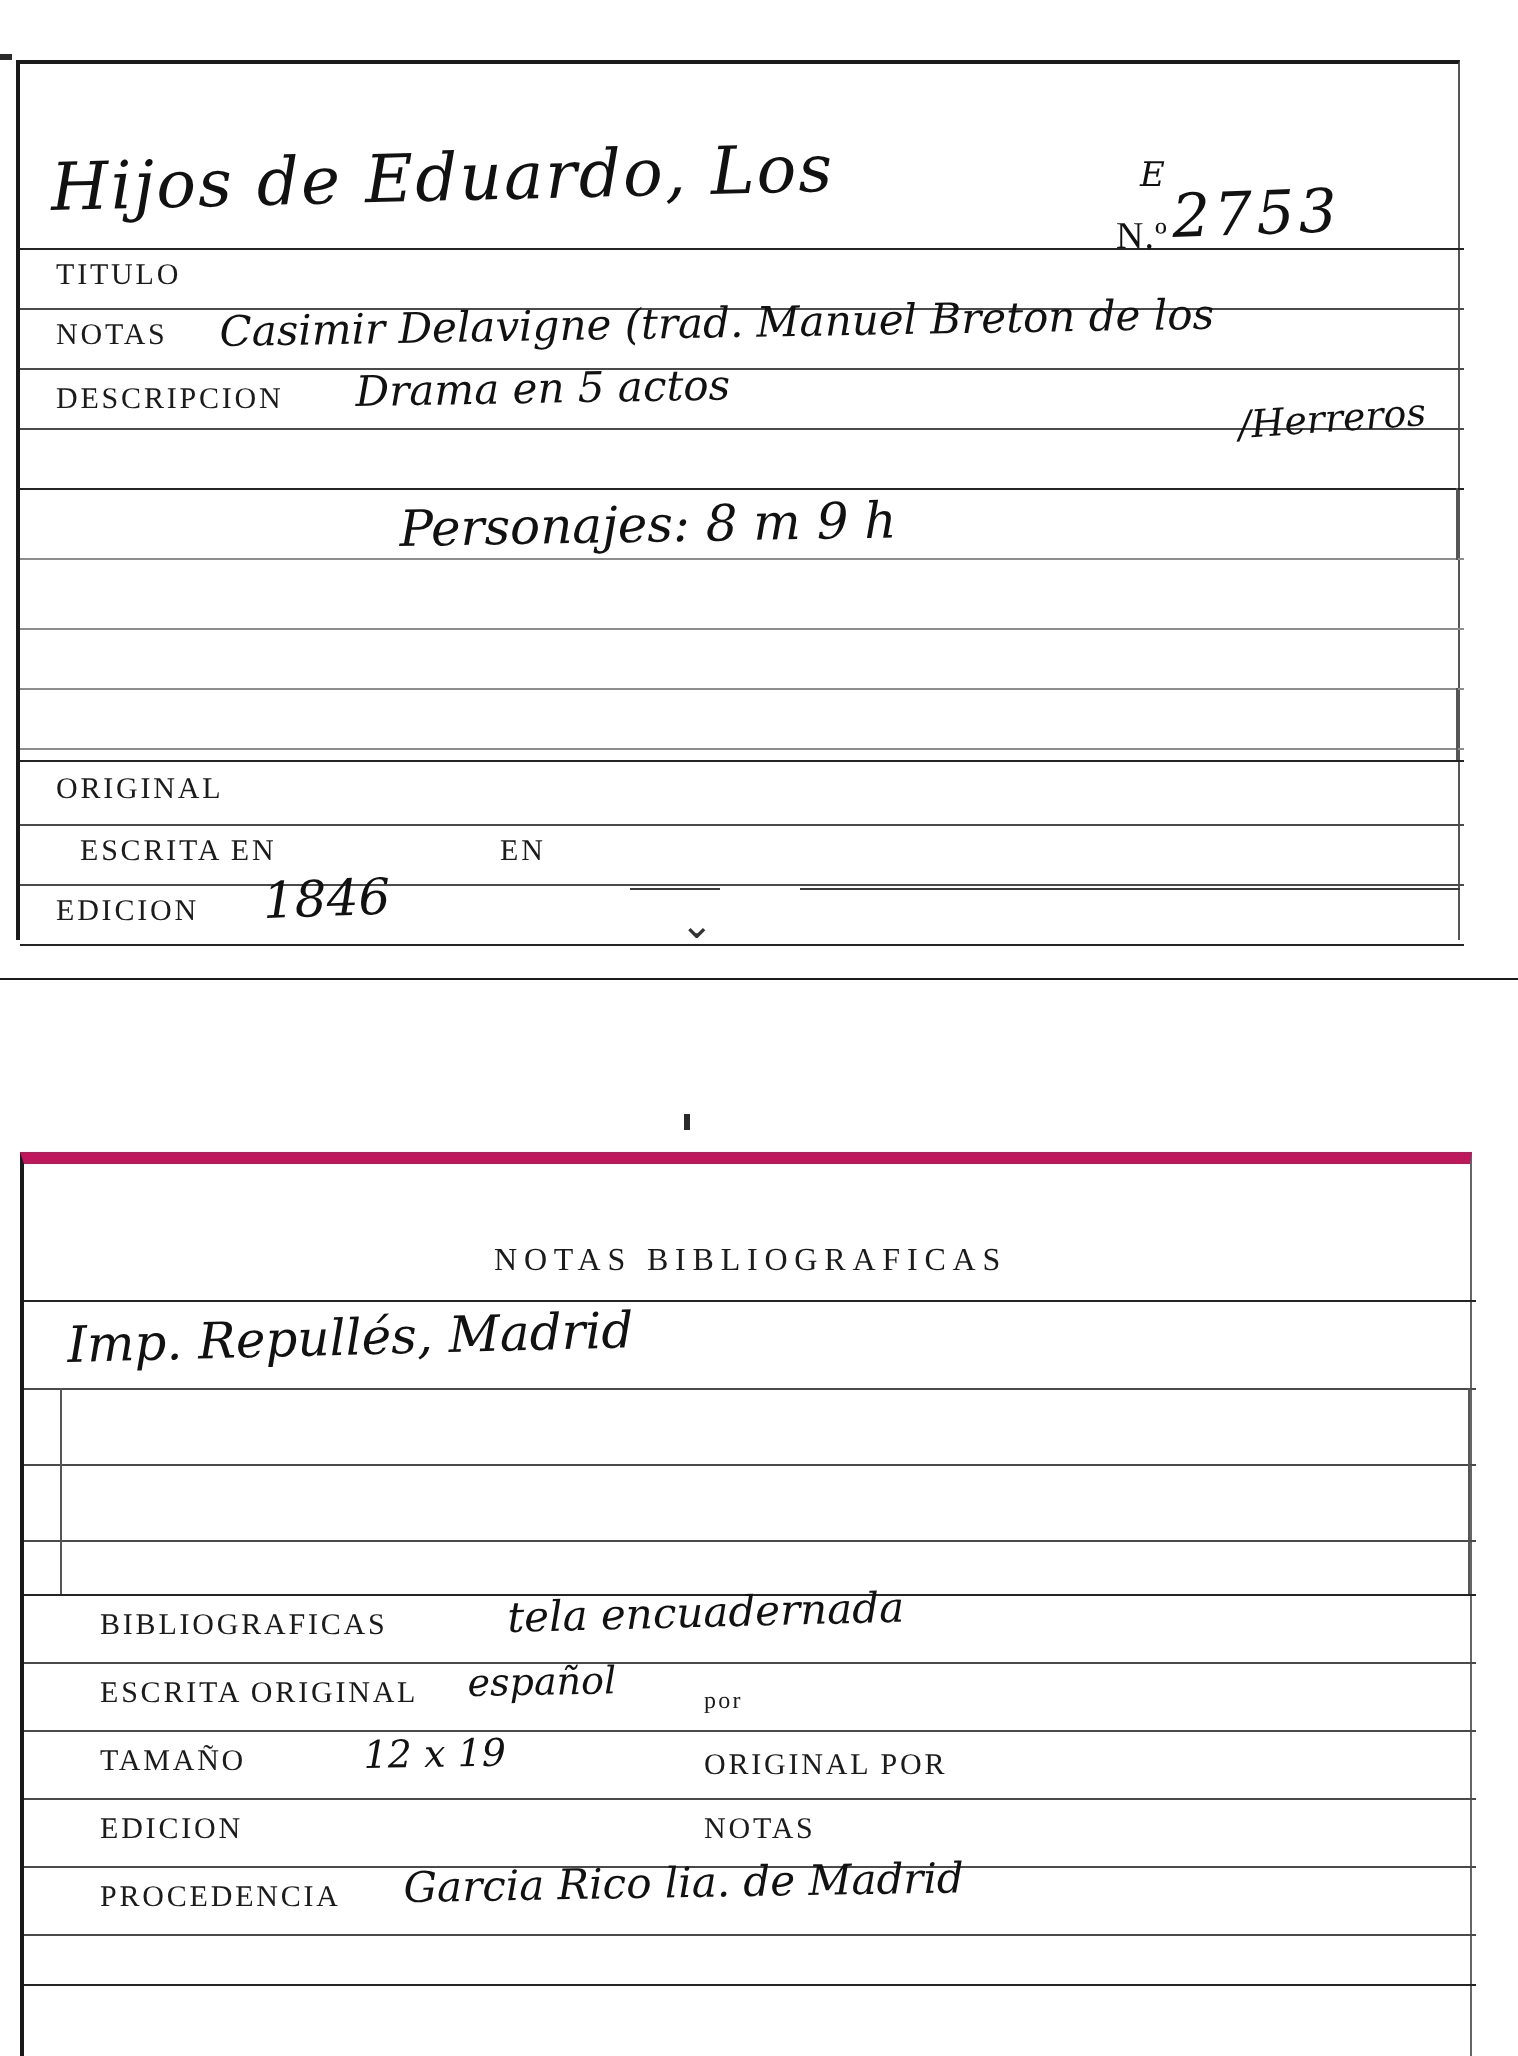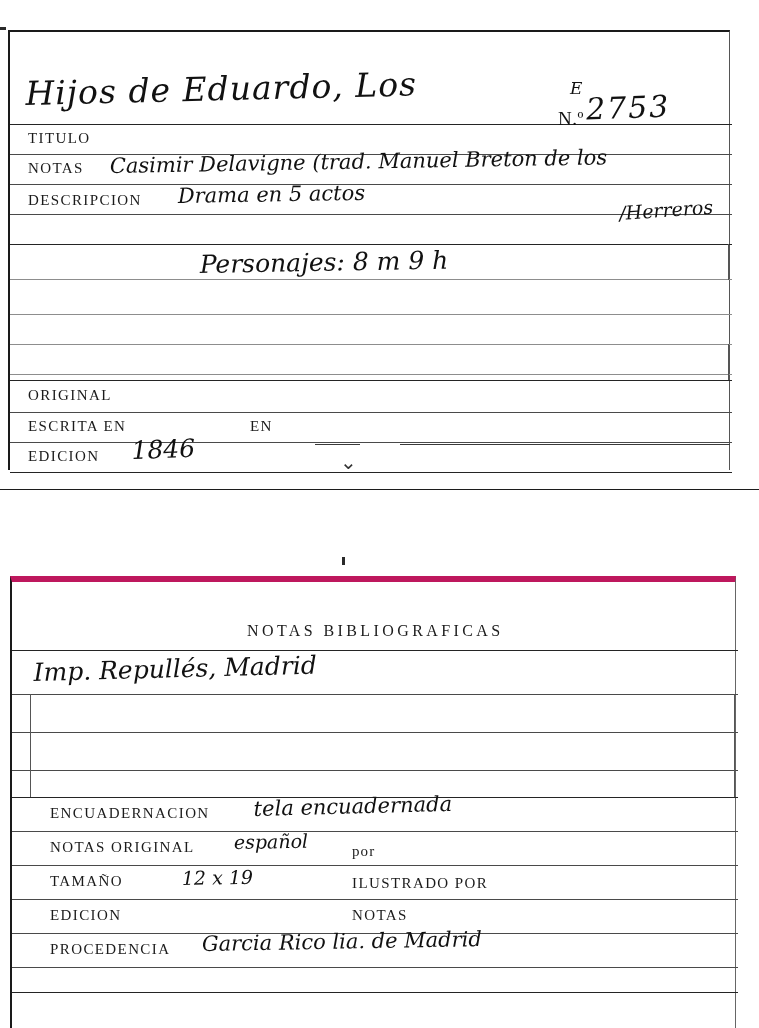--- a/index.html
+++ b/index.html
@@ -66,21 +66,21 @@
   
   .flabel {
     position: absolute;
     font-family: Liberation Serif, serif;
     font-size: 15px;
     letter-spacing: 1.4px;
     color: #1b1b1b;
     white-space: nowrap;
   }
   .flabel.small {
-    font-size: 15px;
+    font-size: 12px;
     letter-spacing: 1.1px;
   }
   .flabel.heading {
     font-size: 16px;
     letter-spacing: 3.4px;
   }
 
   
   .hand {
     position: absolute;
@@ -178,21 +178,21 @@
     <div class="hand h2" style="left:100px; top:122px; transform:rotate(-1deg);">Casimir Delavigne (trad. Manuel Breton de los</div>
 
     <div class="flabel" style="left:18px; top:160px;">DESCRIPCION</div>
     <div class="hand h2" style="left:168px; top:152px; transform:rotate(-1deg);">Drama en 5 actos</div>
     <div class="hand h3" style="left:610px; top:170px; transform:rotate(-4deg);">/Herreros</div>
 
     <div class="hand h4" style="left:190px; top:218px; transform:rotate(-1deg);">Personajes: 8 m  9 h</div>
 
     <div class="flabel" style="left:18px; top:355px;">ORIGINAL</div>
 
-    <div class="flabel" style="left:18px; top:386px;">ESCRITA EN</div>
+    <div class="flabel" style="left:30px; top:386px;">ESCRITA EN</div>
     <div class="flabel" style="left:240px; top:386px;">EN</div>
     <div class="rule" style="left:305px; top:412px; width:45px; border-top:1px solid #3a3a3a;"></div>
     <div class="rule" style="left:390px; top:412px; width:330px; border-top:1px solid #3a3a3a;"></div>
 
     <div class="flabel" style="left:18px; top:416px;">EDICION</div>
     <div class="hand h4" style="left:122px; top:404px; transform:rotate(-2deg);">1846</div>
 
     <div class="scribble" style="left:330px; top:418px;">⌄</div>
   </div>
 
@@ -213,30 +213,30 @@
     <div class="rule" style="top:317px; width:726px;"></div>
     <div class="rule" style="top:351px; width:726px;"></div>
     <div class="rule" style="top:385px; width:726px;"></div>
     <div class="rule dark" style="top:410px; width:726px;"></div>
 
     <div class="tick" style="left:18px; top:112px; height:103px;"></div>
     <div class="tick" style="left:722px; top:112px; height:103px;"></div>
 
     <div class="hand h4" style="left:22px; top:76px; transform:rotate(-1.5deg);">Imp. Repullés, Madrid</div>
 
-    <div class="flabel" style="left:38px; top:223px;">ENCUADERNACION</div>
+    <div class="flabel" style="left:38px; top:223px;">BIBLIOGRAFICAS</div>
     <div class="hand h2" style="left:242px; top:215px; transform:rotate(-1.5deg);">tela encuadernada</div>
 
-    <div class="flabel" style="left:38px; top:257px;">NOTAS ORIGINAL</div>
+    <div class="flabel" style="left:38px; top:257px;">ESCRITA ORIGINAL</div>
     <div class="hand h3" style="left:222px; top:249px; transform:rotate(-1deg);">español</div>
     <div class="flabel small" style="left:340px; top:261px;">por</div>
 
     <div class="flabel" style="left:38px; top:291px;">TAMAÑO</div>
     <div class="hand h3" style="left:170px; top:285px; transform:rotate(-1deg);">12 x 19</div>
-    <div class="flabel" style="left:340px; top:293px;">ILUSTRADO POR</div>
+    <div class="flabel" style="left:340px; top:293px;">ORIGINAL POR</div>
 
     <div class="flabel" style="left:38px; top:325px;">EDICION</div>
     <div class="flabel" style="left:340px; top:325px;">NOTAS</div>
 
     <div class="flabel" style="left:38px; top:359px;">PROCEDENCIA</div>
     <div class="hand h2" style="left:190px; top:350px; transform:rotate(-1deg);">Garcia Rico lia. de Madrid</div>
   </div>
 
   <div class="edge-mark" style="left:342px; top:557px; width:3px; height:8px;"></div>
 

